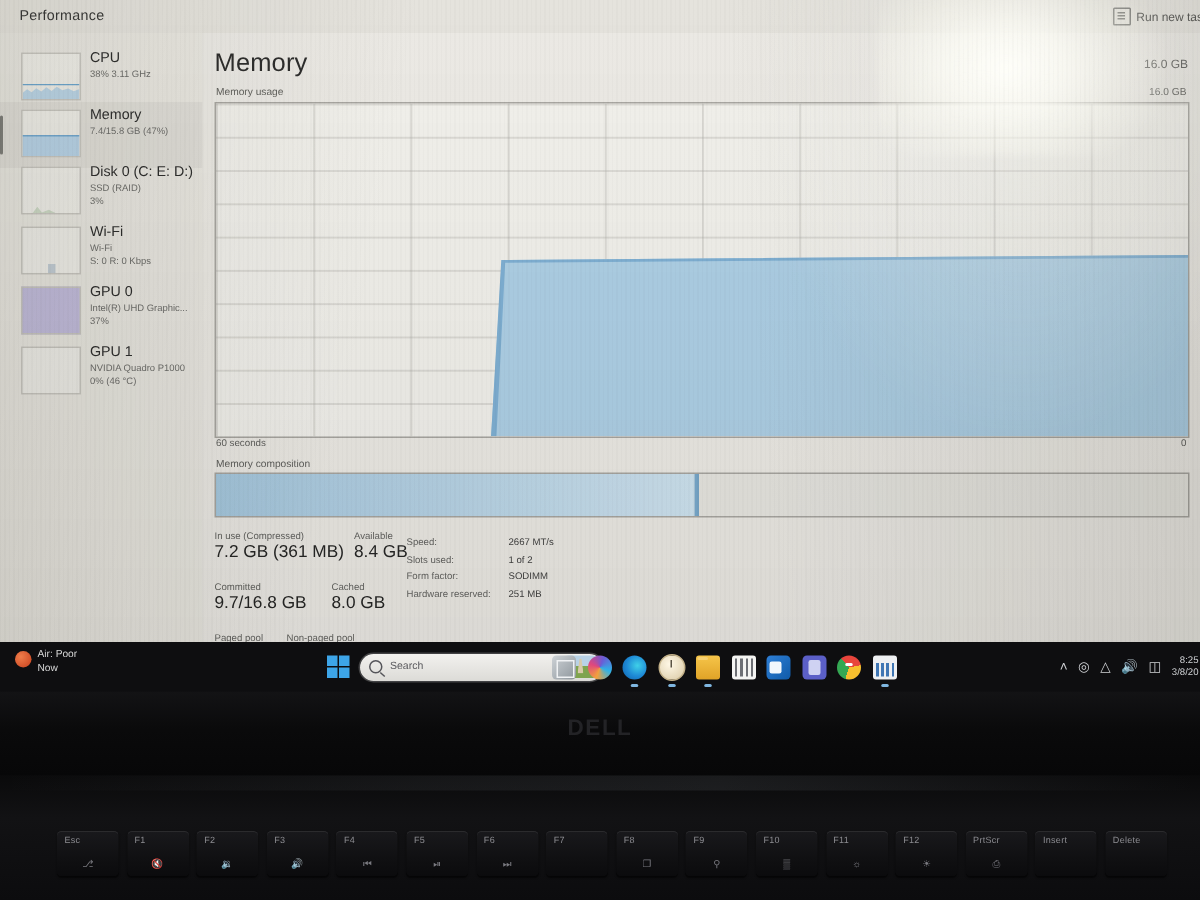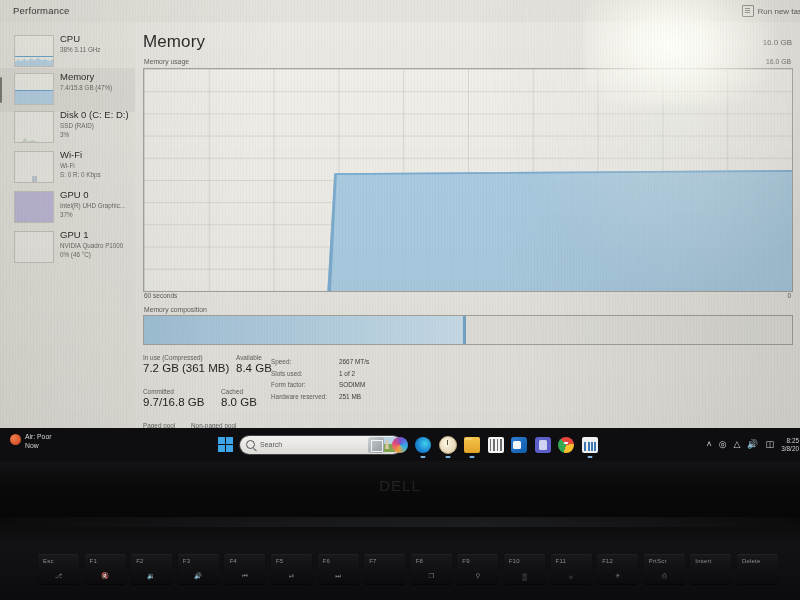--- a/index.html
+++ b/index.html
@@ -237,21 +237,21 @@
   .tray-i{color:#cfd1d4;font-size:9px;line-height:1;}
   .tray-clock{font-size:6.4px;color:#cfd1d4;line-height:1.25;text-align:right;white-space:nowrap;}
 
   
   #bezel{
     position:absolute;left:0;top:461px;width:800px;height:56px;
     background:linear-gradient(180deg,#131315 0%,#0a0a0b 45%,#070708 100%);
   }
   .dell{
     position:absolute;left:50%;top:16px;transform:translateX(-50%);
-    font-size:15px;letter-spacing:1px;color:#232326;font-weight:normal;
+    font-size:15px;letter-spacing:1px;color:#232326;font-weight:bold;
     font-family:"Liberation Sans", sans-serif;
   }
   #deck{
     position:absolute;left:0;top:517px;width:800px;height:83px;
     background:linear-gradient(180deg,#0a0a0b 0%,#121214 34%,#0c0c0e 100%);
   }
   .keyrow{
     position:absolute;left:38px;top:37px;width:740px;height:34px;
     display:flex;gap:5.5px;
   }

